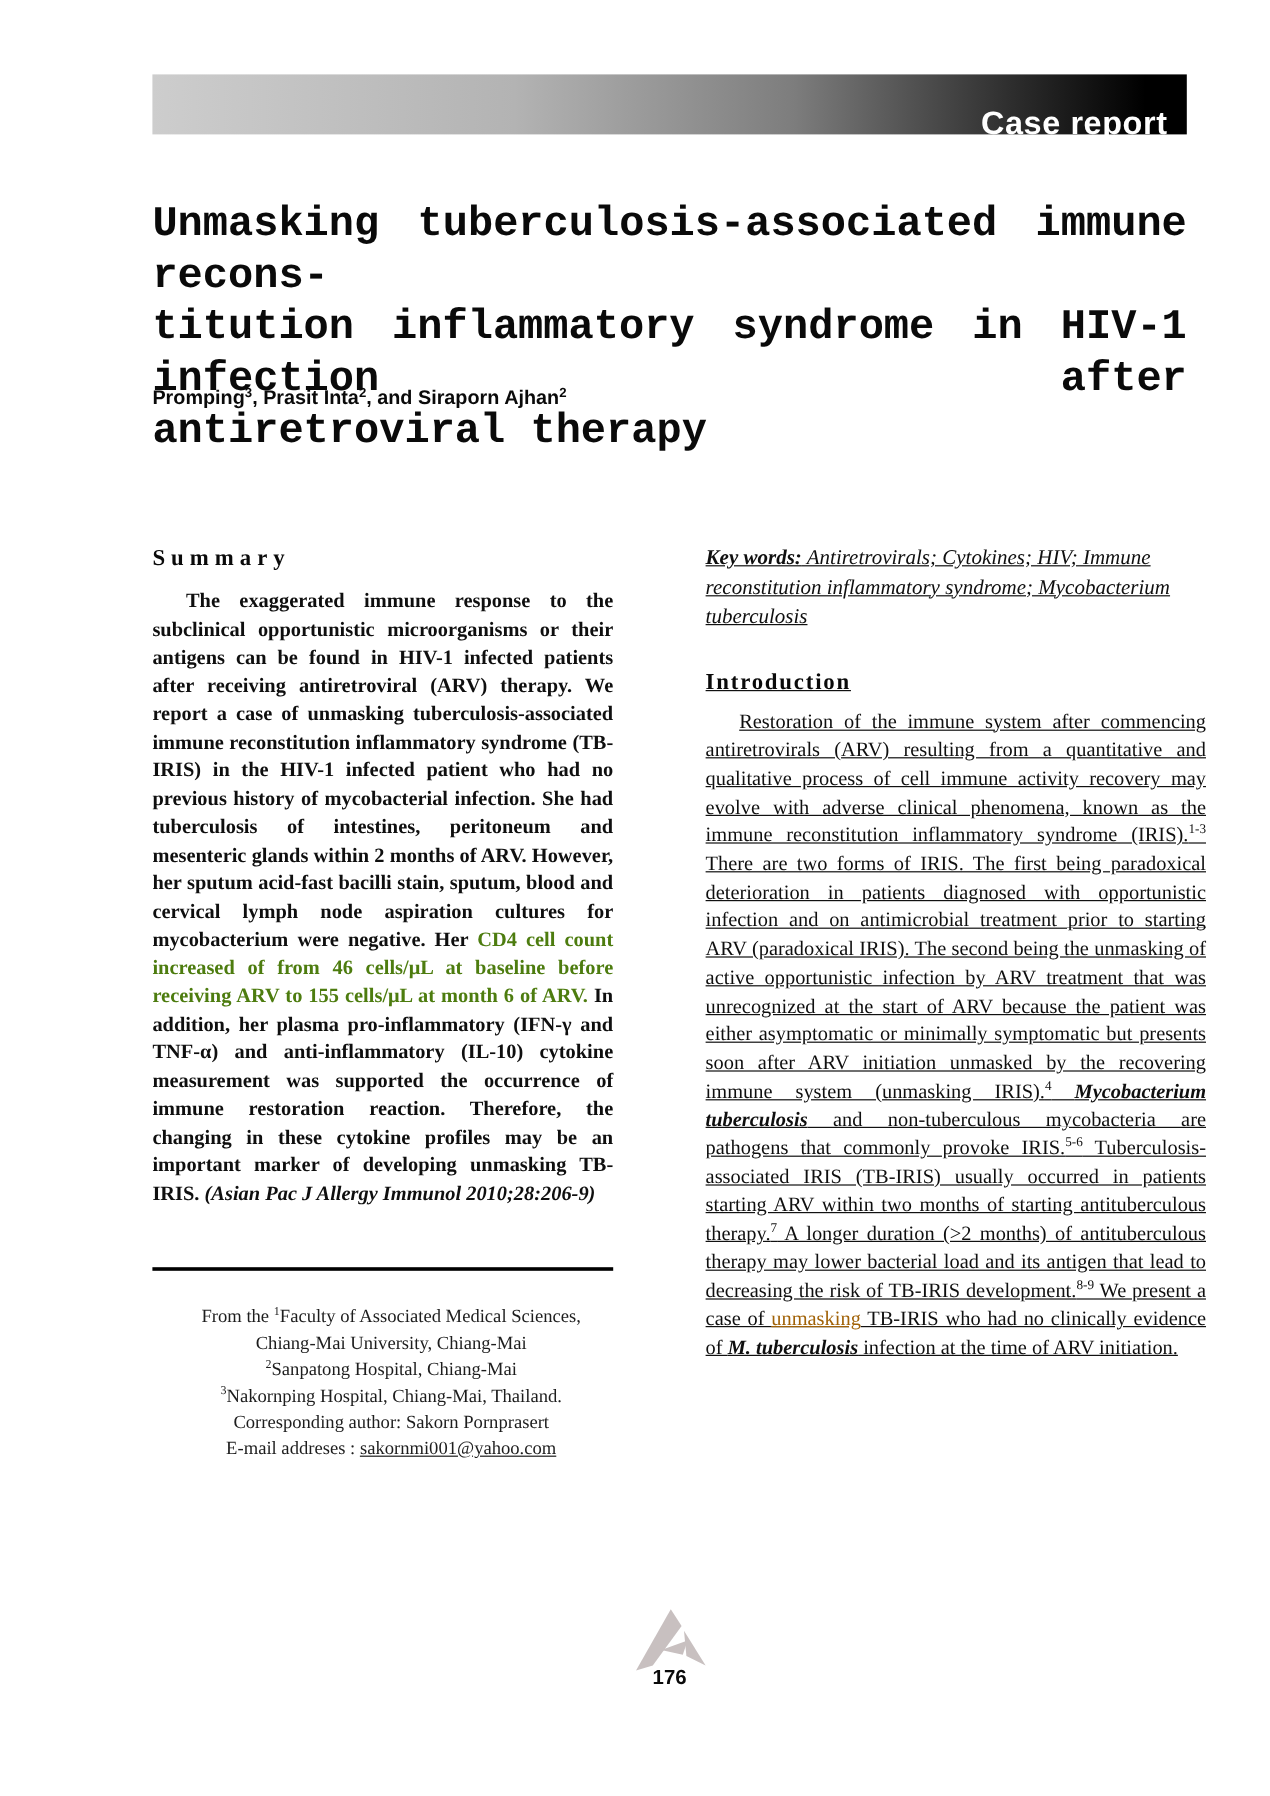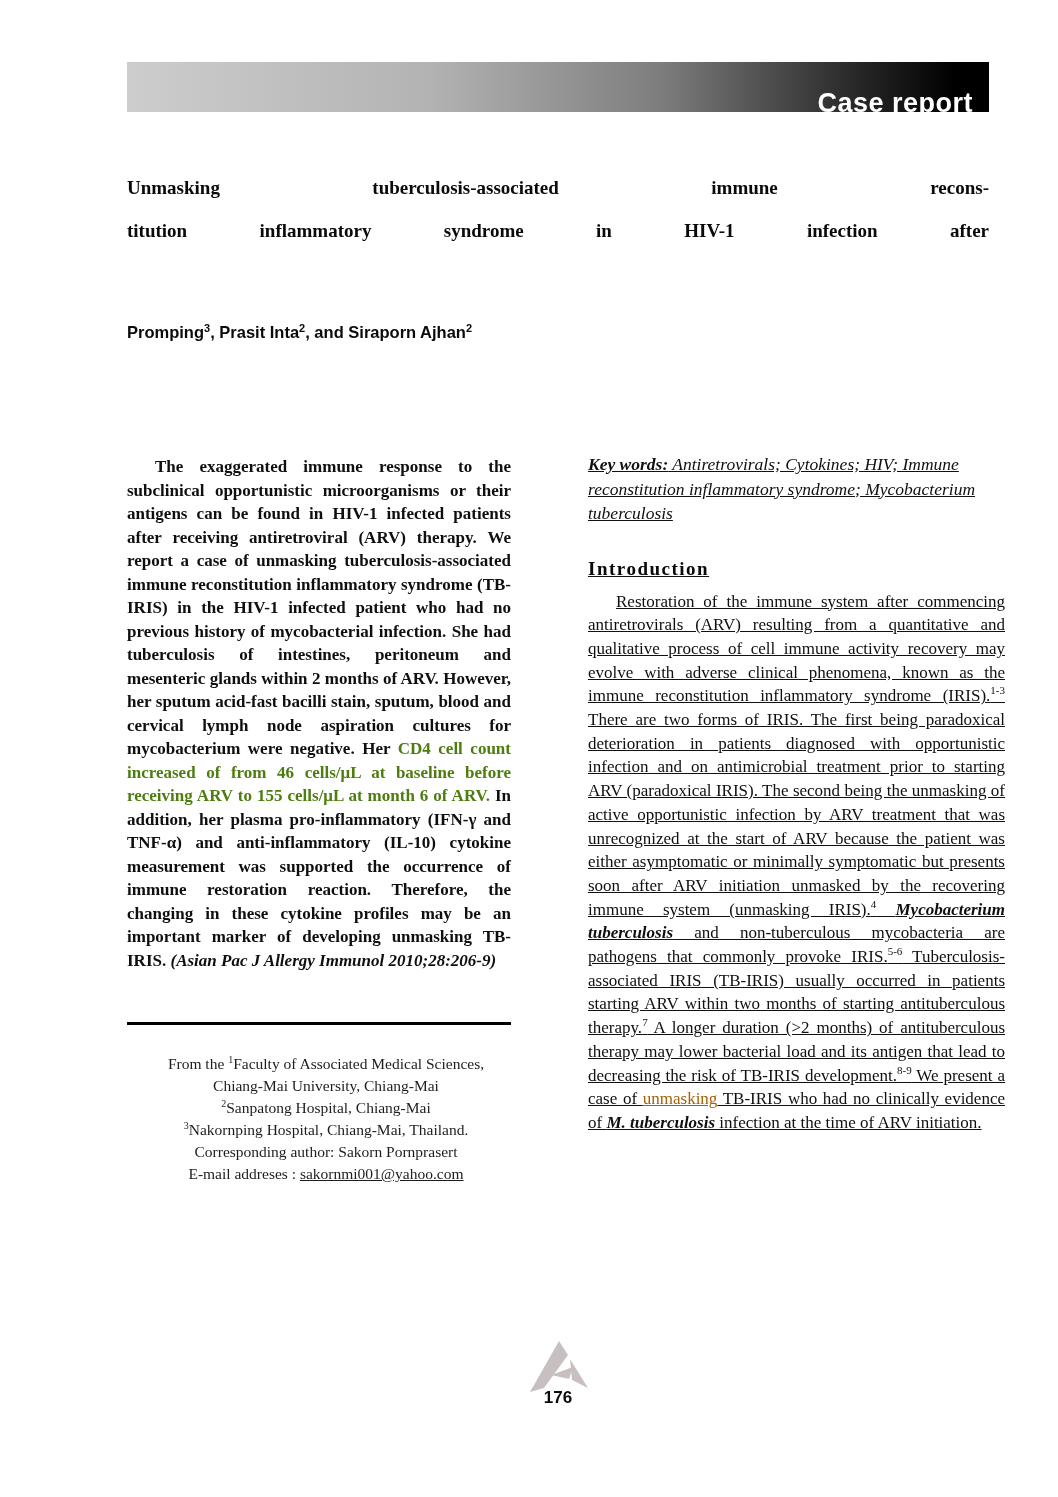--- a/index.html
+++ b/index.html
@@ -19,22 +19,22 @@
     display:flex; align-items:center; justify-content:flex-end;
   }
   .banner .banner-label {
     font-family:"Liberation Sans", sans-serif;
     font-weight:bold; font-size:27px; color:#ffffff;
     padding-right:16px; letter-spacing:0.5px;margin-top:32px;
   }
   
   .title {
     position:absolute; left:127px; top:166px; width:862px;
-    font-family:Liberation Serif, serif;
-    font-weight:bold; font-size:19px; line-height:43px; color:#0a0a0a;
+    font-family:Liberation Mono, monospace;
+    font-weight:bold; font-size:35px; line-height:43px; color:#0a0a0a;
   }
   .title .jline { text-align:justify; text-align-last:justify; }
   .title .lline { text-align:left; }
   
   .authors {
     position:absolute; left:127px; top:320px; width:862px;
     font-family:"Liberation Sans", sans-serif;
     font-weight:bold; font-size:16.5px; color:#0a0a0a;
   }
   .authors .aline { line-height:24px; }
@@ -97,27 +97,29 @@
 
 <div class="page">
 
   <div class="banner">
     <span class="banner-label">Case report</span>
   </div>
 
   <div class="title">
     <div class="jline">Unmasking tuberculosis-associated immune recons-</div>
     <div class="jline">titution inflammatory syndrome in HIV-1 infection after</div>
+    <div class="lline">antiretroviral therapy</div>
   </div>
 
   <div class="authors">
     <div class="aline"><span>Promping</span><sup class="s">3</sup><span>, Prasit Inta</span><sup class="s">2</sup><span>, and Siraporn Ajhan</span><sup class="s">2</sup></div>
   </div>
 
   <div class="col-left">
+    <div class="summary-h">Summary</div>
     <p class="summary-p"><span>The exaggerated immune response to the subclinical opportunistic microorganisms or their antigens can be found in HIV-1 infected patients after receiving antiretroviral (ARV) therapy. We report a case of unmasking tuberculosis-associated immune reconstitution inflammatory syndrome (TB-IRIS) in the HIV-1 infected patient who had no previous history of mycobacterial infection. She had tuberculosis of intestines, peritoneum and mesenteric glands within 2 months of ARV. However, her sputum acid-fast bacilli stain, sputum, blood and cervical lymph node aspiration cultures for mycobacterium were negative. Her </span><span class="gray">CD4 cell count increased of from 46 cells/μL at baseline before receiving ARV to 155 cells/μL at month 6 of ARV. </span><span>In addition, her plasma pro-inflammatory (IFN-γ and TNF-α) and anti-inflammatory (IL-10) cytokine measurement was supported the occurrence of immune restoration reaction. Therefore, the changing in these cytokine profiles may be an important marker of developing unmasking TB-IRIS. </span><span class="cite">(Asian Pac J Allergy Immunol 2010;28:206-9)</span></p>
     <hr class="divider">
     <div class="footnote">
       <div><span>From the </span><sup class="s">1</sup><span>Faculty of Associated Medical Sciences, Chiang-Mai University, Chiang-Mai</span></div>
       <div><sup class="s">2</sup><span>Sanpatong Hospital, Chiang-Mai</span></div>
       <div><sup class="s">3</sup><span>Nakornping Hospital, Chiang-Mai, Thailand.</span></div>
       <div>Corresponding author: Sakorn Pornprasert</div>
       <div><span>E-mail addreses : </span><span class="email">sakornmi001@yahoo.com</span></div>
     </div>
   </div>

